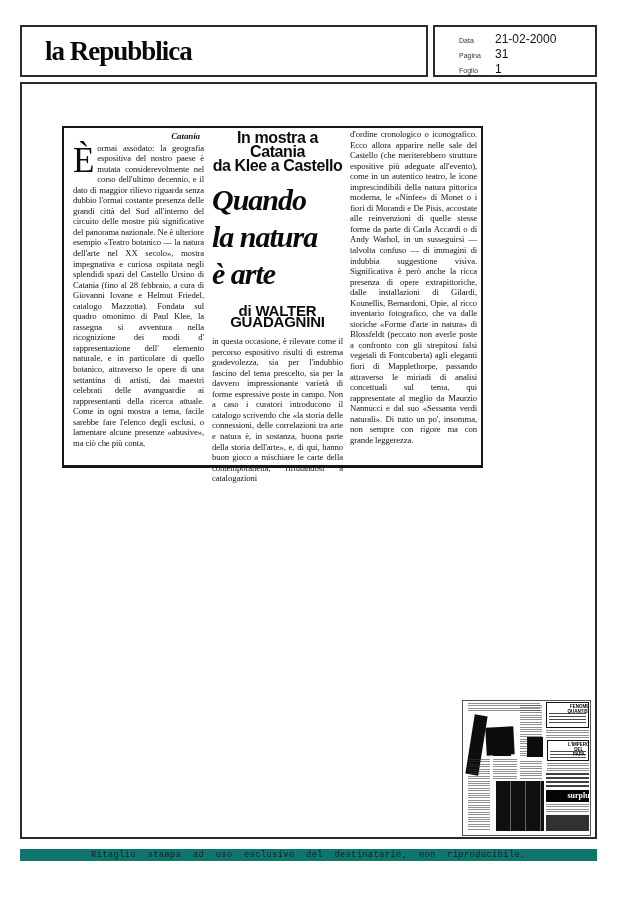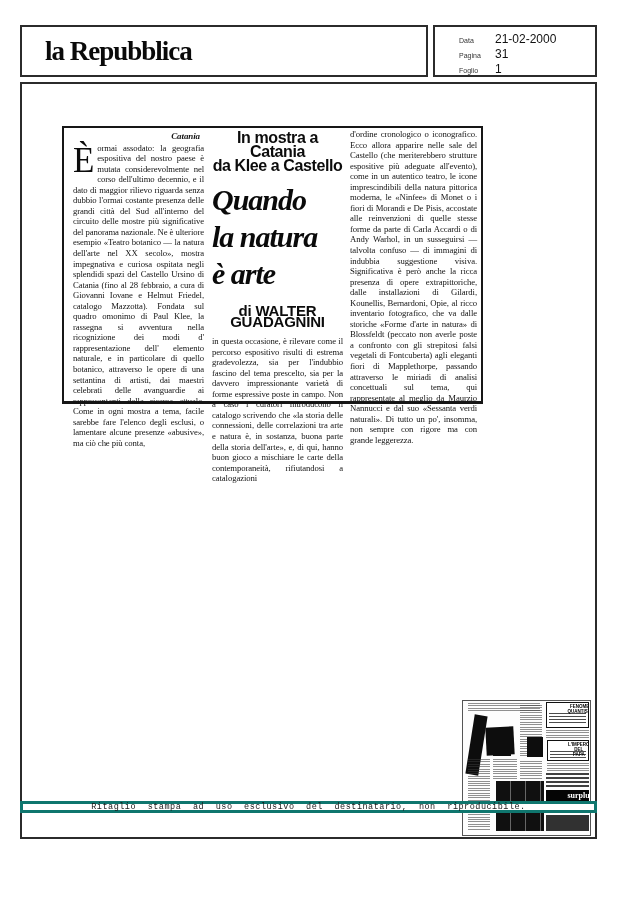--- a/index.html
+++ b/index.html
@@ -12,21 +12,21 @@
   .logo{font-family:"Liberation Serif",serif;font-weight:bold;font-size:27px;
         letter-spacing:-1px;padding-left:23px;color:#0a0a0a;}
   .hdr-right{left:433px;top:25px;width:164px;height:52px;padding:5px 0 0 24px;}
   .meta-row{display:flex;align-items:baseline;height:15px;}
   .meta-label{font-family:"Liberation Sans",sans-serif;font-size:7px;color:#333;width:36px;}
   .meta-value{font-family:"Liberation Sans",sans-serif;font-size:12px;color:#111;}
 
   
   .main-box{left:20px;top:82px;width:577px;height:757px;}
 
-  .article{position:absolute;left:62px;top:126px;width:421px;height:278px;
+  .article{position:absolute;left:62px;top:126px;width:421px;height:342px;
            border:2px solid #161616;border-bottom-width:3px;background:#fff;box-sizing:border-box;}
   .col{position:absolute;text-align:justify;font-size:8.7px;line-height:10.55px;
        letter-spacing:-0.1px;}
   .col p{margin:0;}
   .col1{left:9px;top:3px;width:131px;}
   .col2{left:148px;top:3px;width:131px;}
   .col3{left:286px;top:1px;width:127px;}
 
   .dateline{font-style:italic;font-weight:bold;text-align:right;font-size:9px;
             padding-right:4px;margin-bottom:1px;}
@@ -48,21 +48,21 @@
   .blackbox{background:#0d0d0d;}
   .t-ad{border:1px solid #111;background:#fff;font-family:"Liberation Sans",sans-serif;
         font-weight:bold;text-align:center;color:#000;overflow:hidden;}
   .t-ad .lines{position:absolute;left:2px;right:2px;bottom:2px;top:10px;
         background-image:repeating-linear-gradient(to bottom,rgba(0,0,0,.7) 0 1px,transparent 1px 3px);}
   .surplus{background:#050505;color:#fff;font-family:"Liberation Serif",serif;
            font-weight:bold;text-align:center;}
   .panels{background-image:repeating-linear-gradient(90deg,#101010 0 14px,#666 14px 15px);}
 
   
-  .footer-strip{left:20px;top:801px;width:577px;height:12px;border:3px solid #0f766e;
+  .footer-strip{left:20px;top:849px;width:577px;height:12px;border:6px solid #0f766e;
                 display:flex;align-items:center;justify-content:center;}
   .footer-text{font-family:"Liberation Mono",monospace;font-size:8.5px;letter-spacing:0.5px;
                word-spacing:6px;color:#1a1a1a;white-space:nowrap;}
 </style>
 </head>
 <body>
 
 <div class="page">
 
   <div class="box hdr-left">

